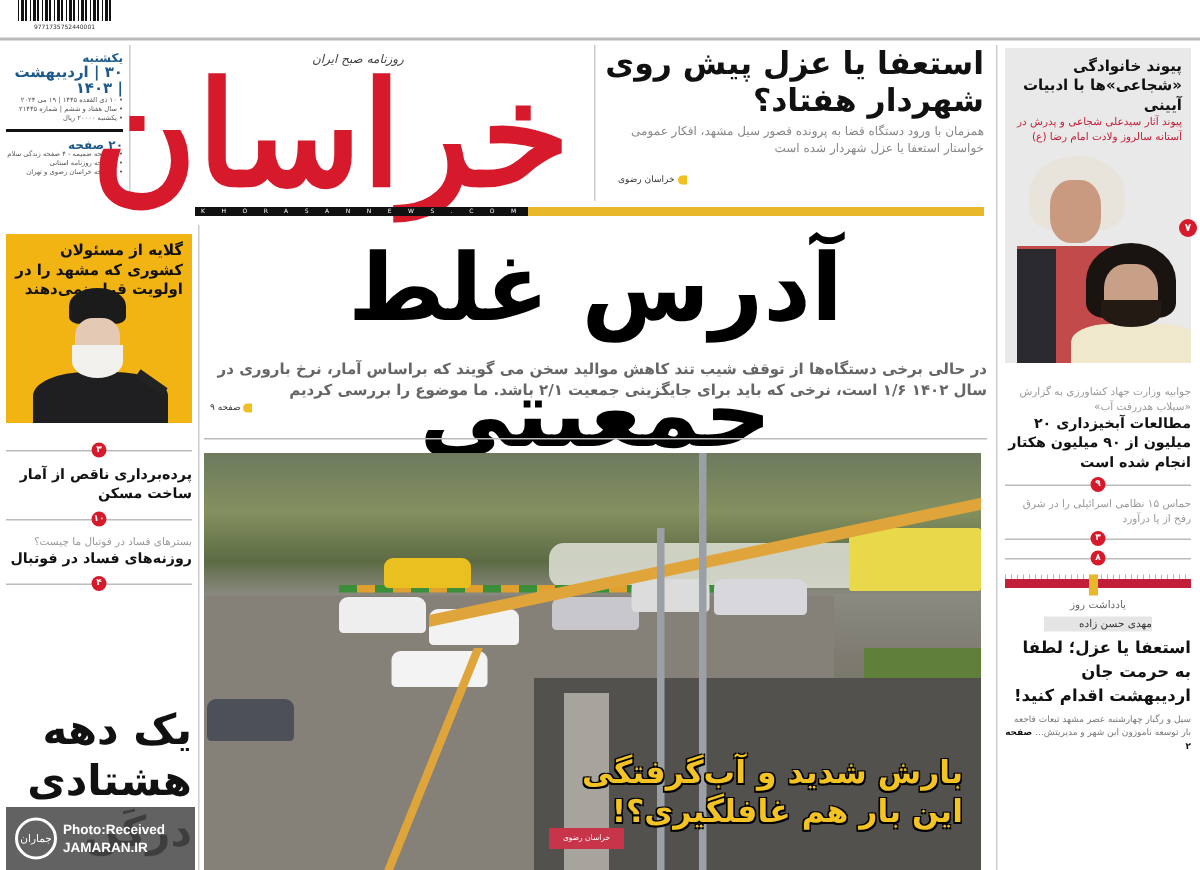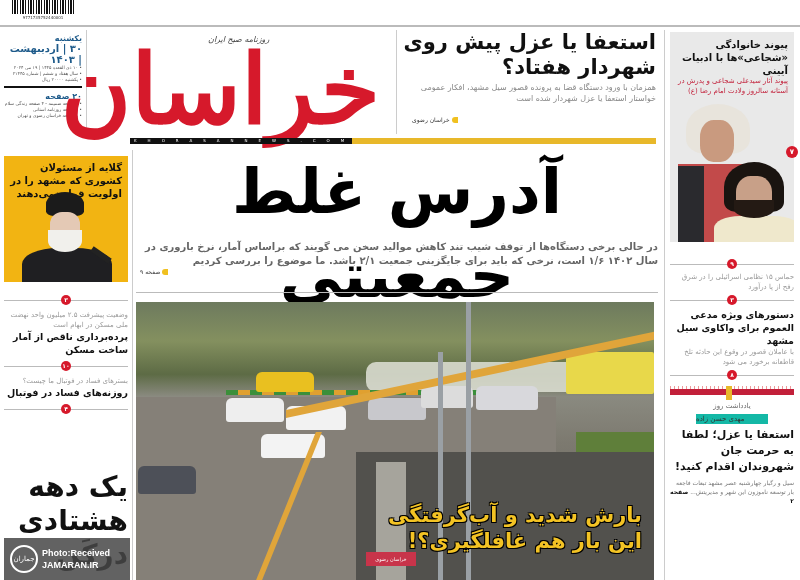--- a/index.html
+++ b/index.html
@@ -92,21 +92,21 @@
   .badge7 { left: 786px; top: 146px; width: 12px; height: 12px; border-radius: 50%; background: #d6192b; color: #fff; font-size: 7px; text-align: center; line-height: 12px; font-weight: bold; }
   .right-items { left: 670px; top: 256px; width: 124px; text-align: right; }
   .ritem .kicker { font-size: 7px; color: #999; line-height: 10px; }
   .ritem .title { font-size: 9.5px; font-weight: bold; line-height: 13px; }
   .ritem .sub { font-size: 7px; color: #999; line-height: 10px; }
   .notebar { position: relative; height: 14px; margin-top: 6px; }
   .notebar .red { position: absolute; left: 0; right: 0; top: 3px; height: 6px; background: #c2203a; }
   .notebar .grid { position: absolute; left: 0; right: 0; top: 0; height: 3px; background: repeating-linear-gradient(90deg,#e99 0 1px,transparent 1px 4px); }
   .notebar .tick { position: absolute; left: 56px; top: 0; width: 6px; height: 14px; background: #e8b82a; }
   .notetitle { font-size: 7px; color: #666; text-align: center; margin-top: 2px; }
-  .author { margin: 4px auto 0; width: 72px; background: #14b8a6; font-size: 7px; text-align: left; line-height: 10px; color: #333; }
+  .author { margin: 4px auto 0; width: 72px; background: #e5e5e5; font-size: 7px; text-align: right; line-height: 10px; color: #333; }
   .rbig { font-size: 11px; font-weight: bold; line-height: 16px; margin-top: 3px; }
   .rsmall { font-size: 6px; color: #777; line-height: 9px; margin-top: 3px; }
   .rsmall b { color: #111; }
 </style>
 </head>
 <body>
 
 <div class="abs barcode"></div>
 <div class="abs barcode-num">9771735752440001</div>
 <div class="abs topline"></div>
@@ -187,21 +187,20 @@
       <div class="beard"></div>
   </div>
   <div class="mic"></div>
 </div>
 
 <div class="abs left-items">
   <div class="pagenum">
       <span>۳</span>
     </div>
   <div class="litem">
-    <div class="kicker">وضعیت پیشرفت ۲.۵ میلیون واحد نهضت ملی مسکن در ابهام است</div>
     <div class="title">پرده‌برداری ناقص از آمار ساخت مسکن</div>
   </div>
   <div class="pagenum">
       <span>۱۰</span>
     </div>
   <div class="litem">
     <div class="kicker">بسترهای فساد در فوتبال ما چیست؟</div>
     <div class="title">روزنه‌های فساد در فوتبال</div>
   </div>
   <div class="pagenum">
@@ -231,41 +230,41 @@
   <div class="youngman">
     <div class="shirt"></div>
       <div class="hair"></div>
       <div class="face"></div>
       <div class="beard"></div>
   </div>
 </div>
 <div class="abs badge7">۷</div>
 
 <div class="abs right-items">
+  <div class="ritem">
+    <div class="kicker">جوابیه وزارت جهاد کشاورزی به گزارش «سیلاب هدررفت آب»</div>
+    <div class="title">مطالعات آبخیزداری ۲۰ میلیون از ۹۰ میلیون هکتار انجام شده است</div>
+  </div>
   <div class="pagenum">
       <span>۹</span>
     </div>
   <div class="ritem">
     <div class="kicker">حماس ۱۵ نظامی اسرائیلی را در شرق رفح از پا درآورد</div>
   </div>
   <div class="pagenum">
       <span>۳</span>
     </div>
-  <div class="ritem">
-    <div class="title">دستورهای ویژه مدعی العموم برای واکاوی سیل مشهد</div>
-    <div class="sub">با عاملان قصور در وقوع این حادثه تلخ قاطعانه برخورد می شود</div>
-  </div>
   <div class="pagenum">
       <span>۸</span>
     </div>
   <div class="notebar">
     <div class="grid"></div>
       <div class="red"></div>
       <div class="tick"></div>
   </div>
   <div class="notetitle">یادداشت روز</div>
   <div class="author">مهدی حسن زاده</div>
-  <div class="rbig">استعفا یا عزل؛ لطفا به حرمت جان شهروندان اقدام کنید!</div>
+  <div class="rbig">استعفا یا عزل؛ لطفا به حرمت جان اردیبهشت اقدام کنید!</div>
   <div class="rsmall">
     <span>سیل و رگبار چهارشنبه عصر مشهد تبعات فاجعه بار توسعه ناموزون این شهر و مدیریتش...</span>
     <b>صفحه ۲</b>
   </div>
 </div>
 
 </body></html>

